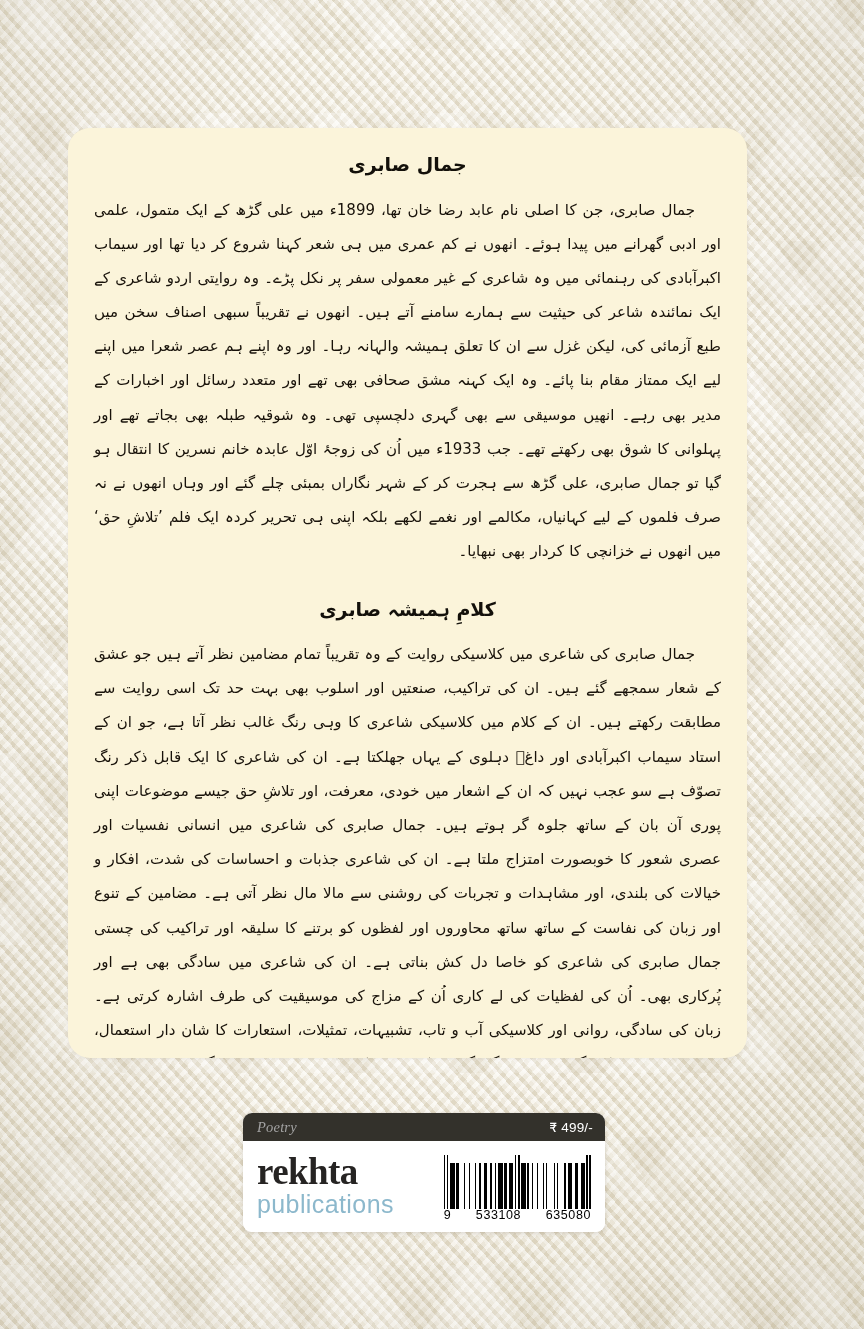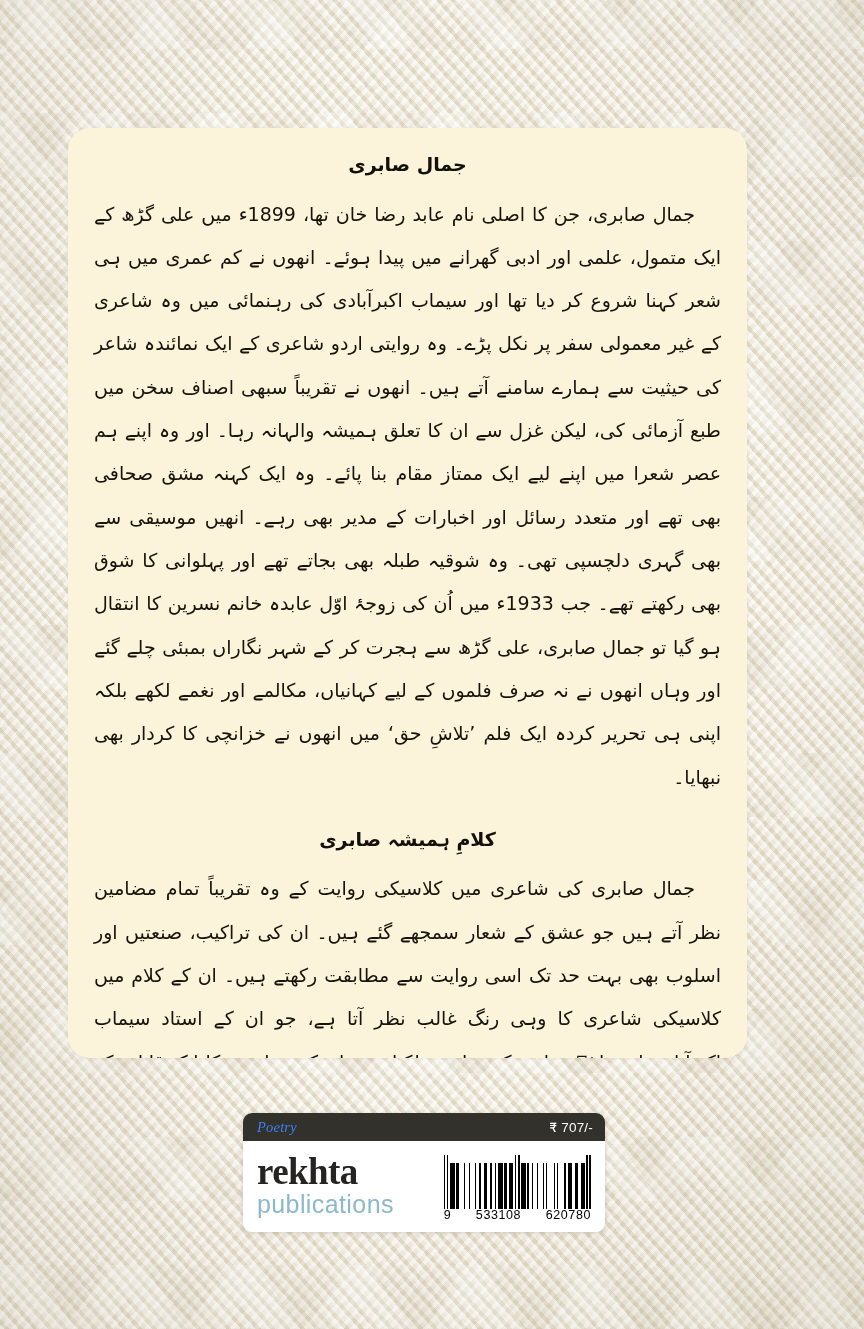--- a/index.html
+++ b/index.html
@@ -119,21 +119,21 @@
 
   #heading-kalam {
     margin-top: 26px;
   }
 
   .para {
     direction: rtl;
     text-align: justify;
     text-align-last: right;
     font-family: "DejaVu Sans", "Liberation Sans", sans-serif;
-    font-size: 19px;
+    font-size: 15px;
     line-height: 2.28;
     color: #18120a;
     margin: 0 0 2px 0;
     text-indent: 26px;
     word-spacing: 0.5px;
   }
 
   .para.last-centered {
     text-align-last: center;
   }
@@ -155,21 +155,21 @@
     height: 28px;
     background: #33312b;
     display: flex;
     align-items: center;
     justify-content: space-between;
     padding: 0 12px 0 14px;
     box-sizing: border-box;
   }
 
   #category-label {
-    color: #3b82f6;
+    color: #a3a3a3;
     font-family: "Liberation Serif", "DejaVu Serif", serif;
     font-style: italic;
     font-size: 14.5px;
     letter-spacing: 0.2px;
   }
 
   #price-label {
     color: #ffffff;
     font-family: "Liberation Sans", sans-serif;
     font-size: 13.5px;
@@ -272,21 +272,21 @@
     <h2 class="heading" id="heading-kalam">کلامِ ہمیشہ صابری</h2>
 
     <p class="para last-centered">جمال صابری کی شاعری میں کلاسیکی روایت کے وہ تقریباً تمام مضامین نظر آتے ہیں جو عشق کے شعار سمجھے گئے ہیں۔ ان کی تراکیب، صنعتیں اور اسلوب بھی بہت حد تک اسی روایت سے مطابقت رکھتے ہیں۔ ان کے کلام میں کلاسیکی شاعری کا وہی رنگ غالب نظر آتا ہے، جو ان کے استاد سیماب اکبرآبادی اور داغؔ دہلوی کے یہاں جھلکتا ہے۔ ان کی شاعری کا ایک قابل ذکر رنگ تصوّف ہے سو عجب نہیں کہ ان کے اشعار میں خودی، معرفت، اور تلاشِ حق جیسے موضوعات اپنی پوری آن بان کے ساتھ جلوہ گر ہوتے ہیں۔ جمال صابری کی شاعری میں انسانی نفسیات اور عصری شعور کا خوبصورت امتزاج ملتا ہے۔ ان کی شاعری جذبات و احساسات کی شدت، افکار و خیالات کی بلندی، اور مشاہدات و تجربات کی روشنی سے مالا مال نظر آتی ہے۔ مضامین کے تنوع اور زبان کی نفاست کے ساتھ ساتھ محاوروں اور لفظوں کو برتنے کا سلیقہ اور تراکیب کی چستی جمال صابری کی شاعری کو خاصا دل کش بناتی ہے۔ ان کی شاعری میں سادگی بھی ہے اور پُرکاری بھی۔ اُن کی لفظیات کی لے کاری اُن کے مزاج کی موسیقیت کی طرف اشارہ کرتی ہے۔ زبان کی سادگی، روانی اور کلاسیکی آب و تاب، تشبیہات، تمثیلات، استعارات کا شان دار استعمال، اور معانی کی گہرائی اور رنگارنگی ان کے اشعار کے حسن میں چار چاند لگا دیتی ہے۔</p>
 
   </div>
 
   <div id="publisher-box">
 
     <div id="publisher-bar">
       <span id="category-label">Poetry</span>
-      <span id="price-label">₹ 707/-</span>
+      <span id="price-label">₹ 499/-</span>
     </div>
 
     <div id="publisher-body">
 
       <div id="logo-block">
         <span id="logo-rekhta">rekhta</span>
         <span id="logo-publications">publications</span>
       </div>
 
       <div id="barcode-block">
@@ -347,20 +347,20 @@
             <i class="short" style="width: 3.1px; background: transparent;"></i>
             <i class="short" style="width: 3.1px;"></i>
             <i class="short" style="width: 1.55px; background: transparent;"></i>
             <i style="width: 1.55px;"></i>
             <i style="width: 1.55px; background: transparent;"></i>
             <i style="width: 1.55px;"></i>
           </div>
         <div id="barcode-digits" style="width: 147.25px;">
           <span>9</span>
           <span>533108</span>
-          <span>620780</span>
+          <span>635080</span>
         </div>
       </div>
 
     </div>
   </div>
 
 </div>
 
 </body></html>

